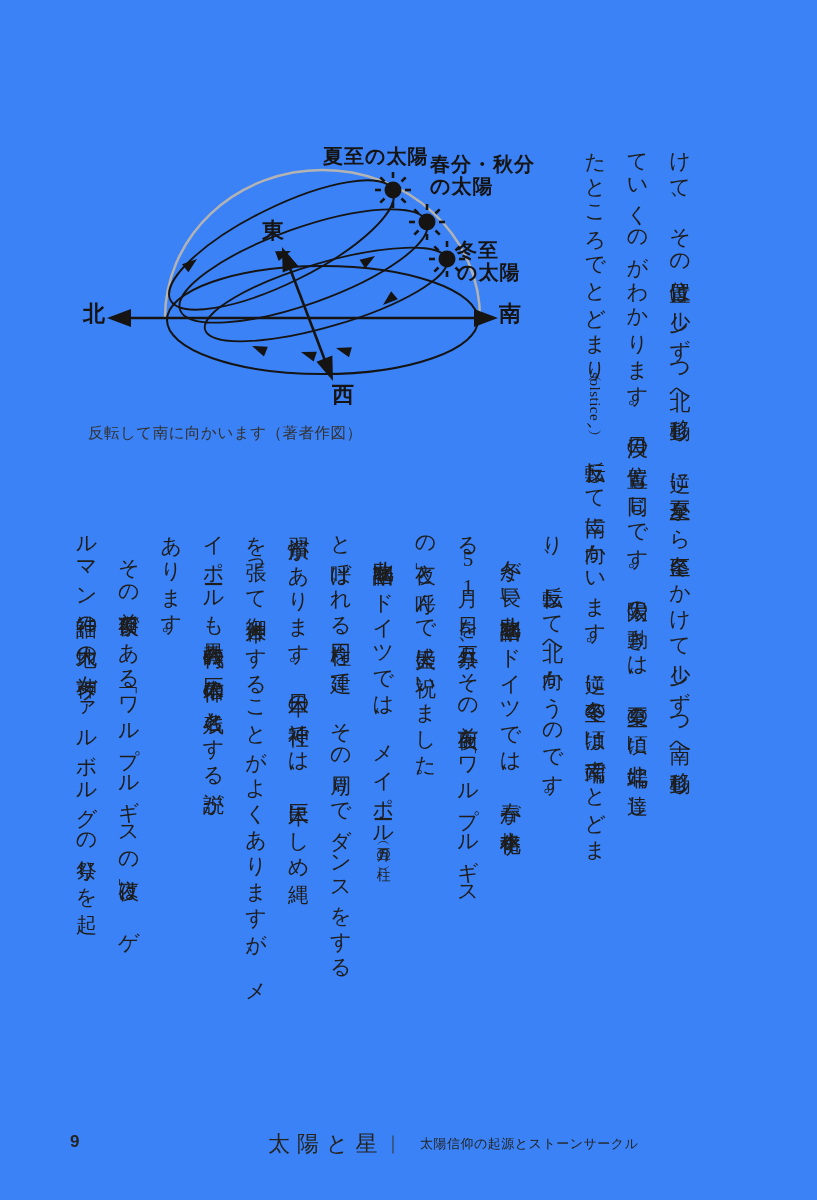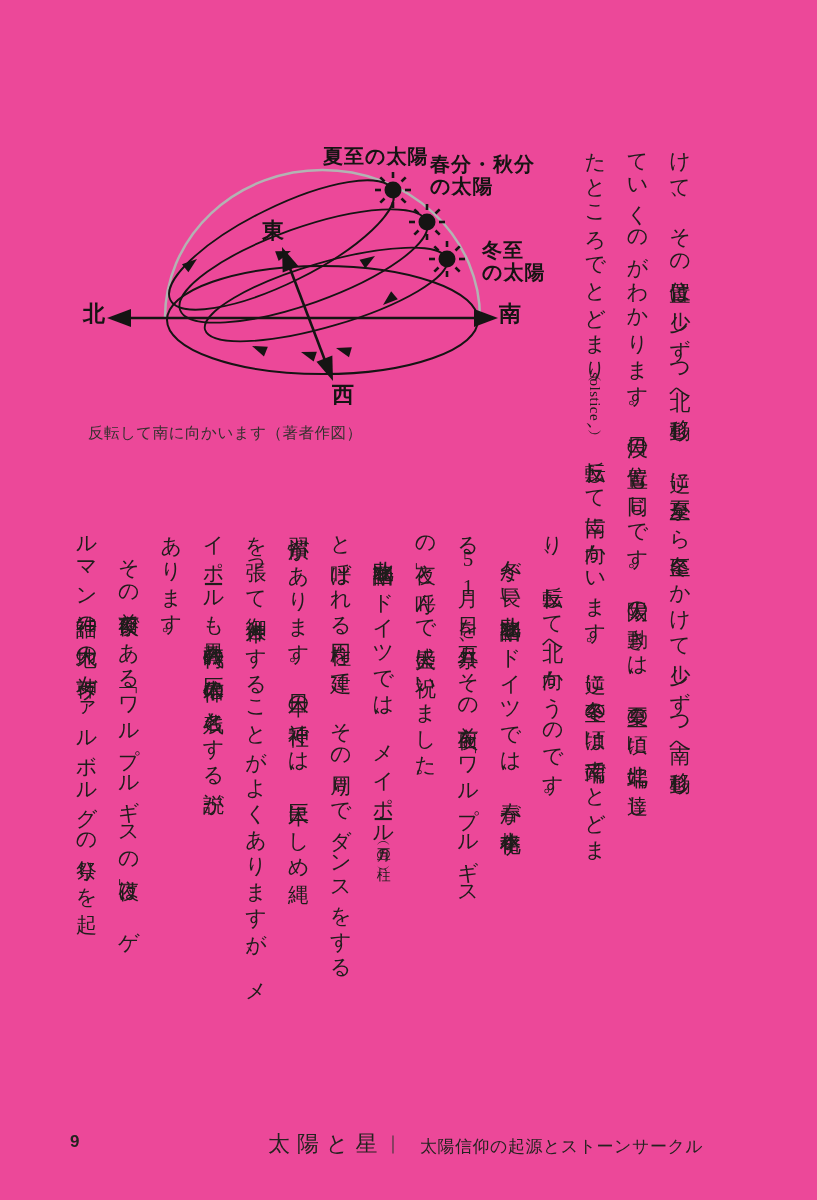--- a/index.html
+++ b/index.html
@@ -1,19 +1,19 @@
 <!DOCTYPE html>
 <html lang="ja"><head>
 <meta charset="utf-8">
 <style>
   html,body{margin:0;padding:0;}
   .page{
     position:relative;
     width:817px;height:1200px;
-    background:#ec4899;
+    background:#3b82f6;
     overflow:hidden;
     font-family:"Liberation Serif","DejaVu Serif",serif;
     color:#1e1d1b;
   }
   
   .vcol{
     position:absolute;
     writing-mode:vertical-rl;
     text-orientation:mixed;
     white-space:nowrap;
@@ -49,21 +49,21 @@
   .chapter{
     position:absolute;left:268px;top:1129px;
     font-size:22px;letter-spacing:7px;color:#242320;white-space:nowrap;
   }
   .fsep{
     position:absolute;left:384px;top:1131px;
     font-size:18px;color:#3a3835;
   }
   .section{
     position:absolute;left:420px;top:1135px;
-    font-size:17px;letter-spacing:.5px;color:#242320;white-space:nowrap;
+    font-size:13px;letter-spacing:.5px;color:#242320;white-space:nowrap;
   }
 </style>
 </head>
 <body>
 
 <div class="page">
 
   <div class="figure">
     <svg width="495" height="330" viewBox="0 0 495 330">
       <defs>
@@ -118,21 +118,21 @@
       <use href="#sun" x="308" y="55"></use>
       <use href="#sun" x="342" y="87"></use>
       <use href="#sun" x="362" y="124"></use>
     </svg>
 
     <div class="dlabel" style="left:238px;top:10px">夏至の太陽</div>
     <div class="dlabel" style="left:345px;top:18px">
       <div>春分・秋分</div>
       <div>の太陽</div>
     </div>
-    <div class="dlabel" style="left:397px;top:104px">
+    <div class="dlabel" style="left:372px;top:104px">
       <div>冬至</div>
       <div>の太陽</div>
     </div>
     <div class="dlabel compass" style="left:177px;top:85px">東</div>
     <div class="dlabel compass" style="left:247px;top:249px">西</div>
     <div class="dlabel compass" style="left:-2px;top:168px">北</div>
     <div class="dlabel compass" style="left:414px;top:168px">南</div>
   </div>
 
   <div class="caption">反転して南に向かいます（著者作図）</div>

